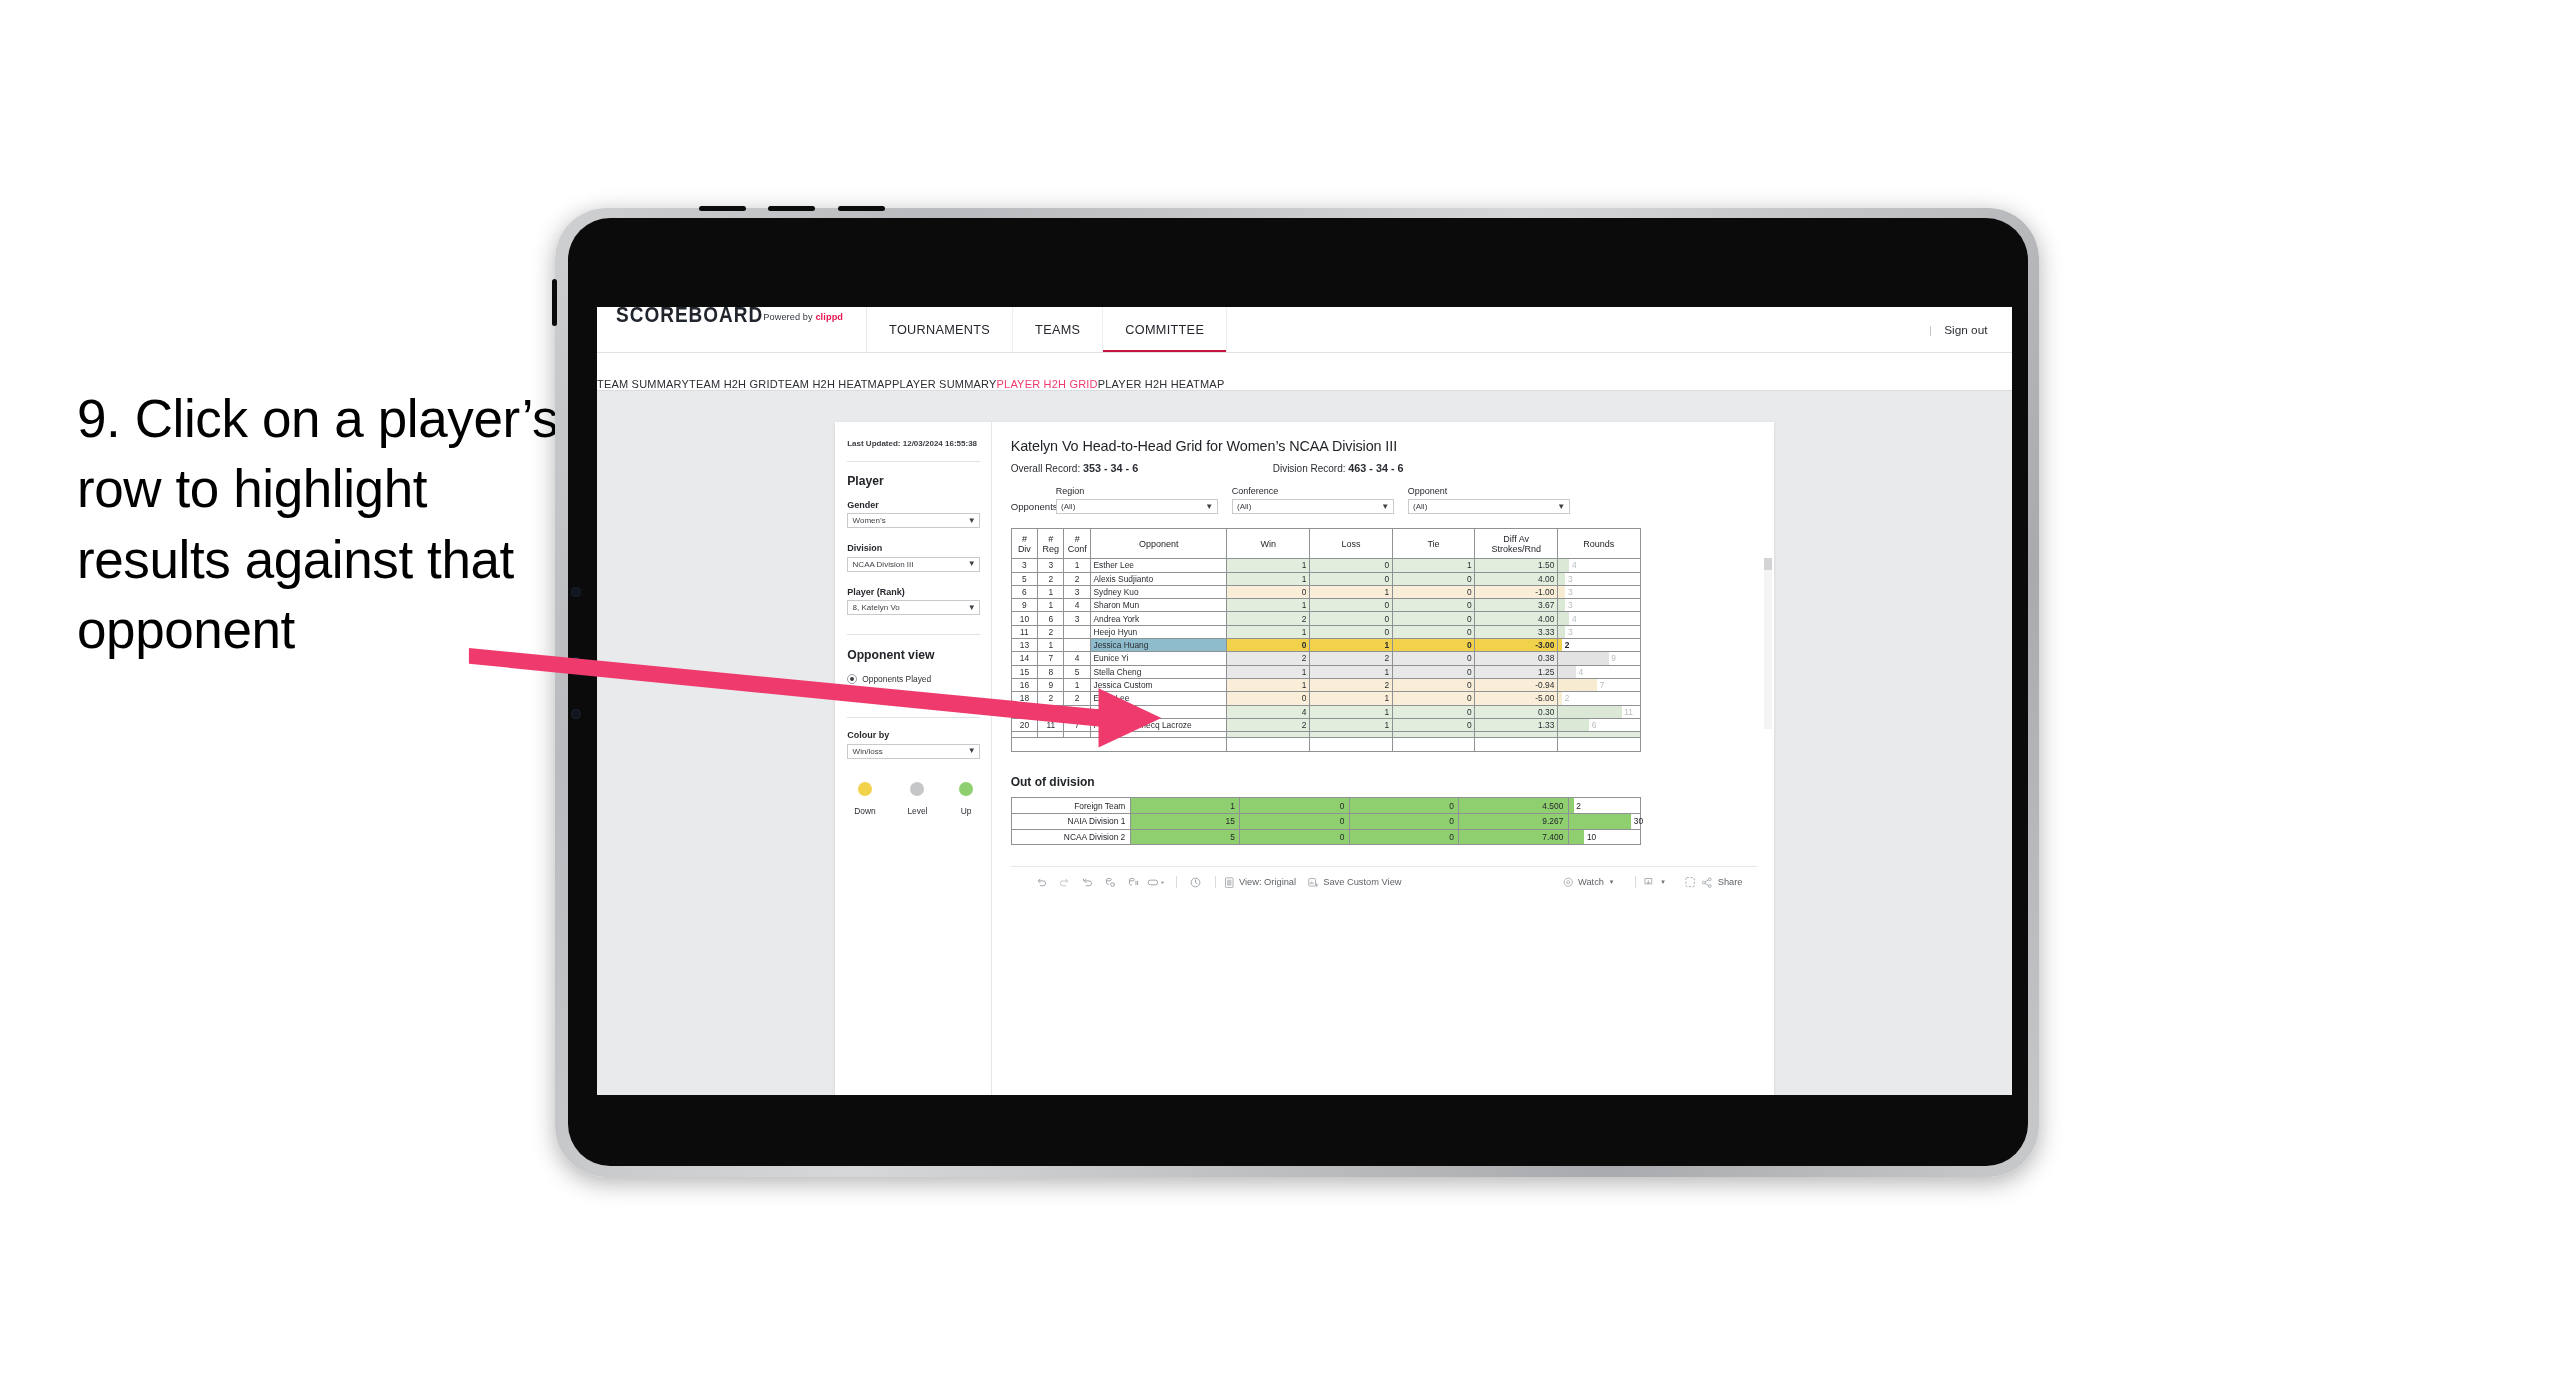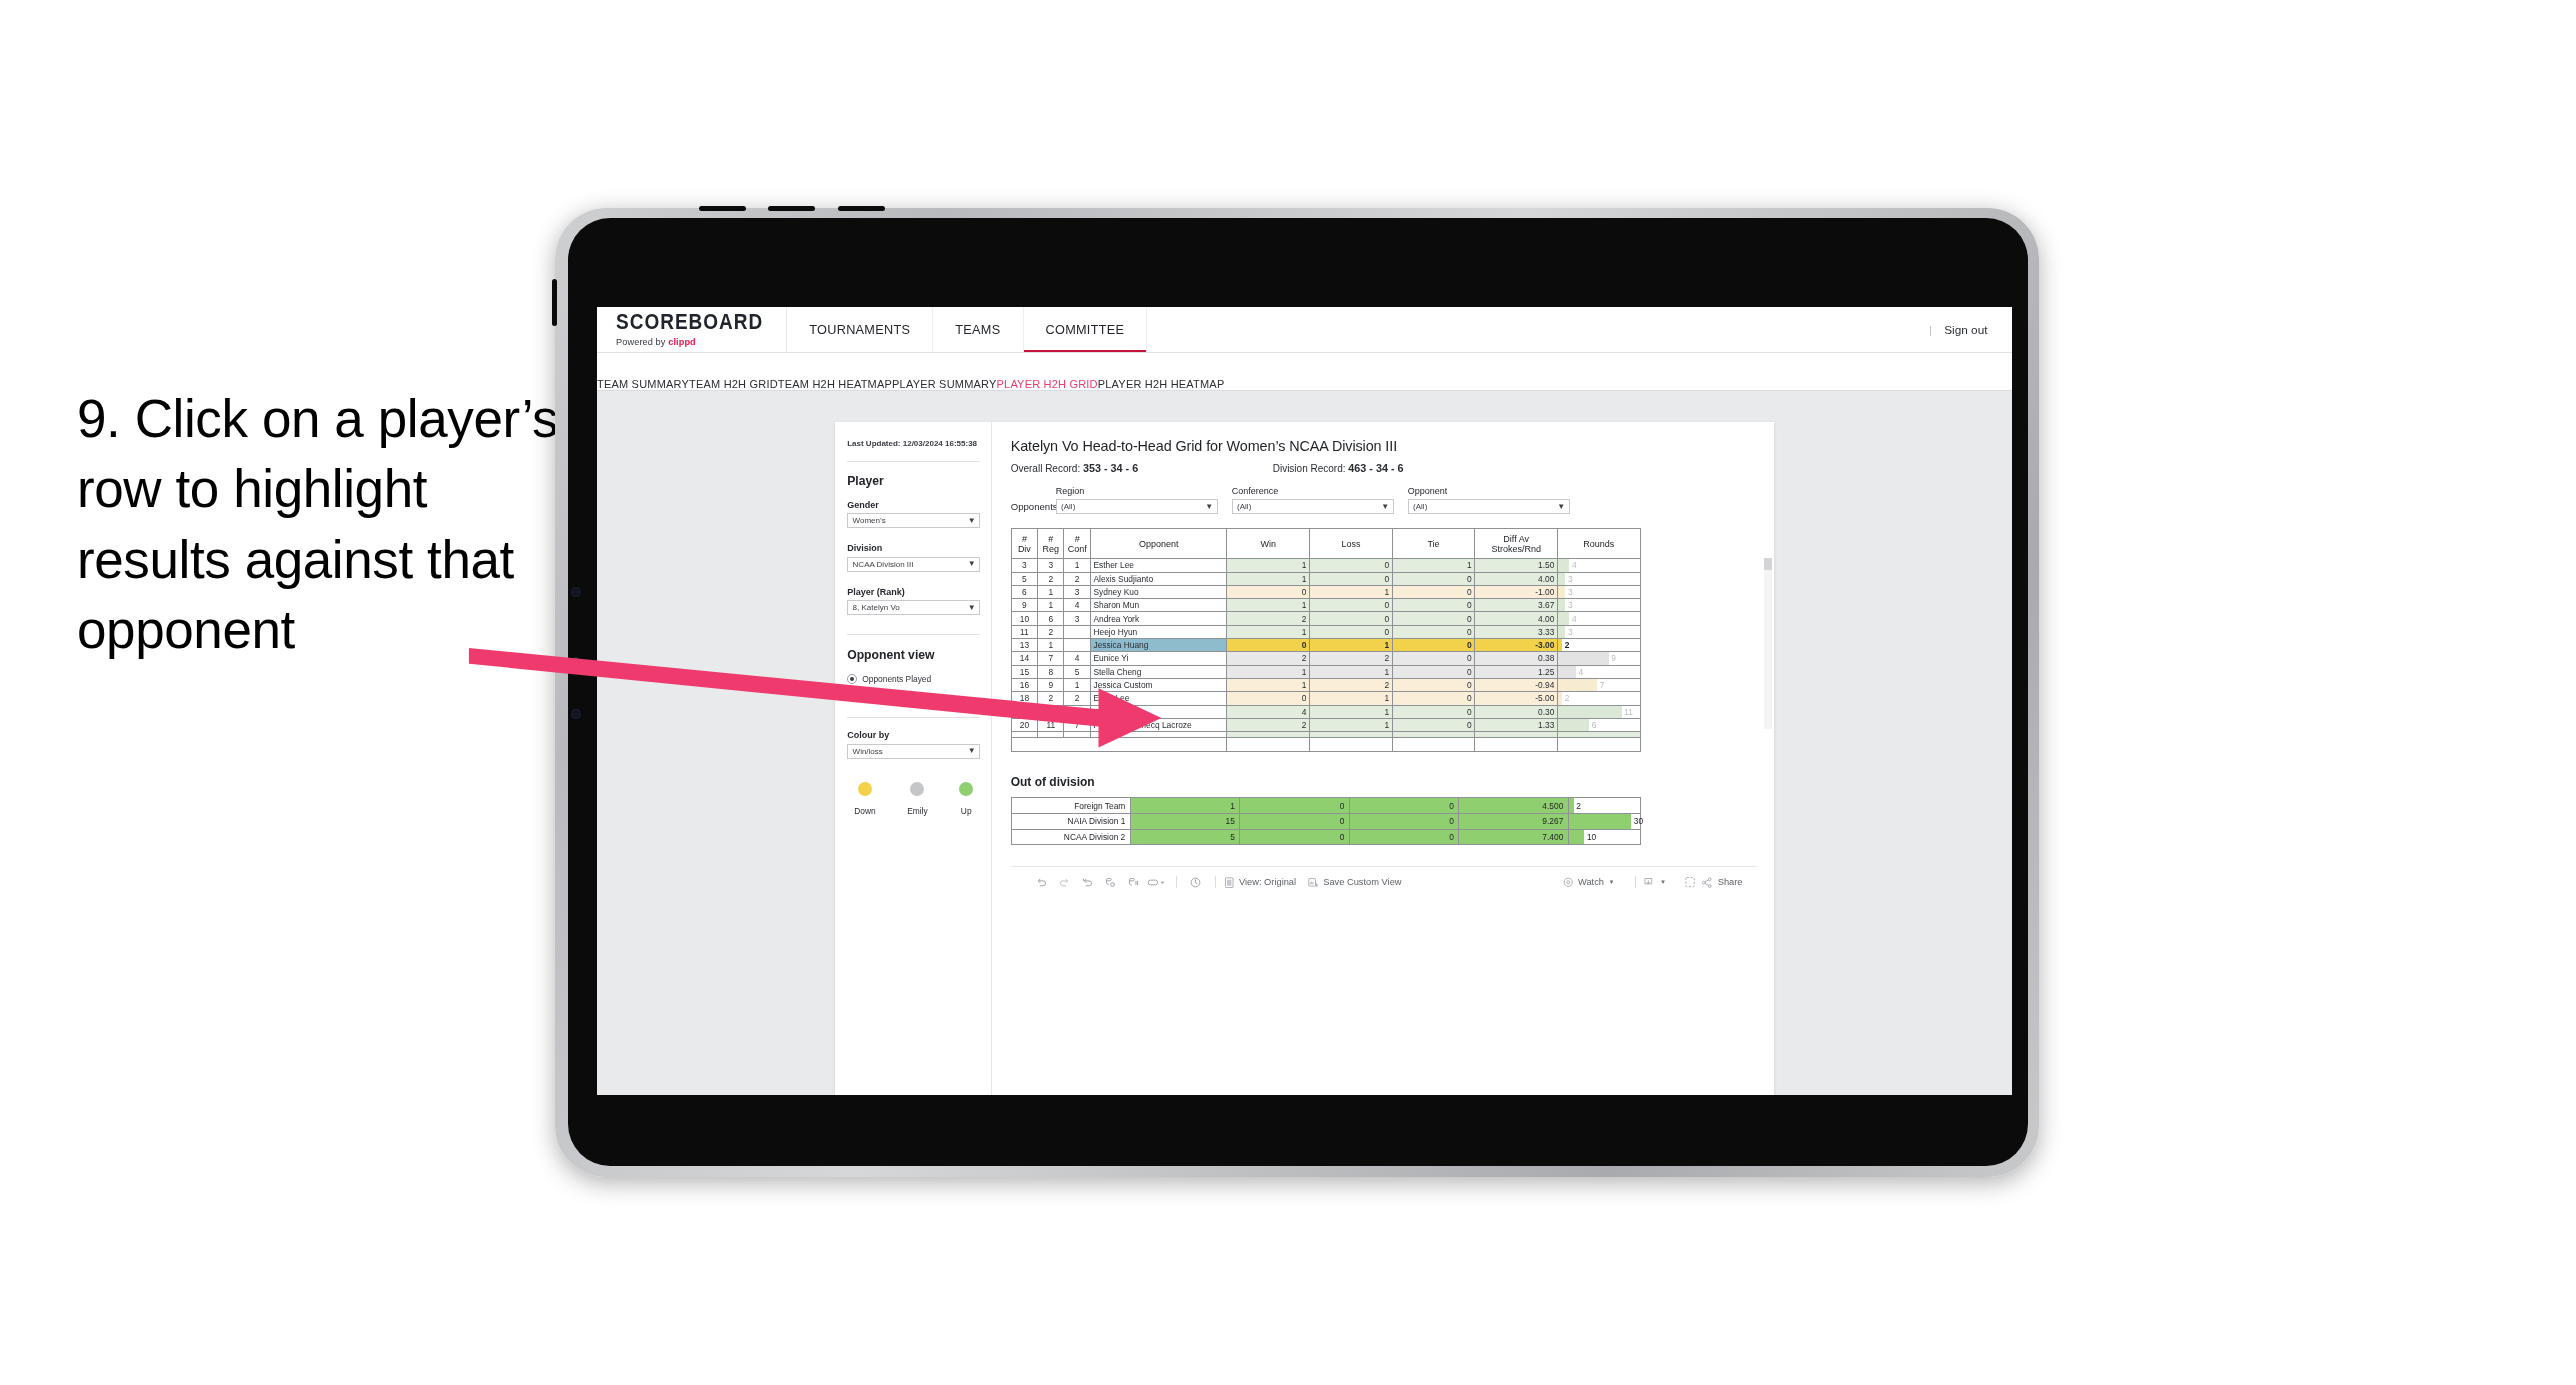--- a/index.html
+++ b/index.html
@@ -63,21 +63,21 @@
   
   .topbar {
     position: relative;
     height: 45px;
     background: #ffffff;
     display: flex;
     align-items: stretch;
     border-bottom: 0.9px solid #e2e2e4;
   }
   .brand {
-    display:flex; flex-direction:column; justify-content:center;
+    display:flex; flex-direction:row; justify-content:center;
     padding: 0 23px 0 19px;
     border-right: 0.9px solid #e9e9ea;
   }
   .brand-title {
     font-size: 19px; font-weight: 700; letter-spacing: 1px;
     color: #20242c; line-height: 1;
     font-family: "Liberation Sans", sans-serif;
     transform: scaleY(1.18);
     transform-origin: left center;
   }
@@ -332,21 +332,21 @@
             <span class="caret">▼</span>
           </div>
 
           <div class="legend">
             <div class="legend-item">
               <span class="dot" style="background:#f2d24b;"></span>
               <span class="legend-label">Down</span>
             </div>
             <div class="legend-item">
               <span class="dot" style="background:#c4c6c8;"></span>
-              <span class="legend-label">Emily</span>
+              <span class="legend-label">Level</span>
             </div>
             <div class="legend-item">
               <span class="dot" style="background:#8fcf6f;"></span>
               <span class="legend-label">Up</span>
             </div>
           </div>
         </div>
 
         <div class="main">
           <div class="main-title">Katelyn Vo Head-to-Head Grid for Women’s NCAA Division III</div>

